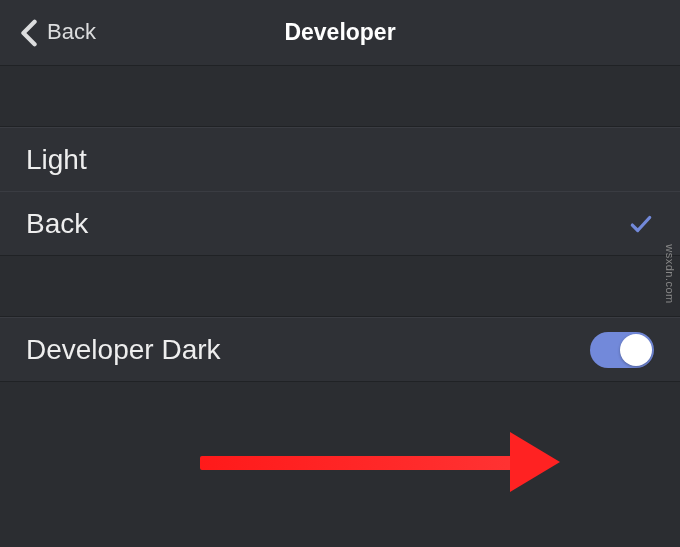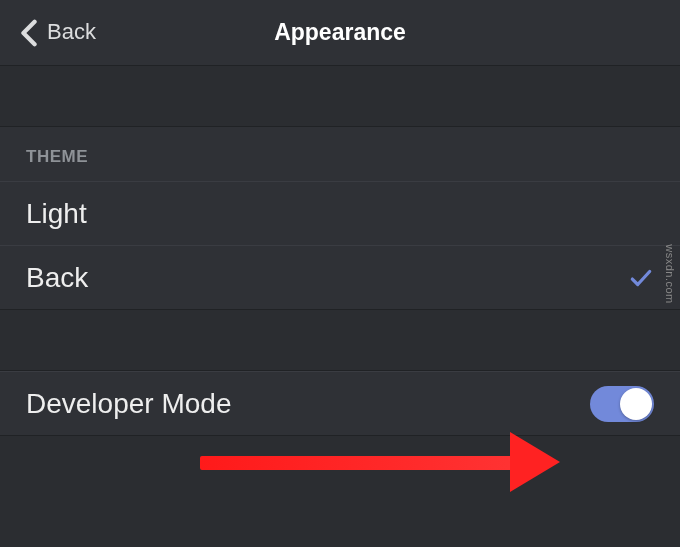--- a/index.html
+++ b/index.html
@@ -142,45 +142,44 @@
 
 <div class="header">
   <div class="back-btn">
     <span class="back-icon">
       <svg viewBox="0 0 12 20" fill="none" stroke="#dcddde" stroke-width="3" stroke-linecap="round" stroke-linejoin="round">
         <polyline points="10,2 2,10 10,18"></polyline>
       </svg>
     </span>
     <span>Back</span>
   </div>
-  <div class="page-title">Appearance</div>
+  <div class="page-title">Developer</div>
 </div>
 
 <div class="section-gap"></div>
 
 <div class="section-block">
-  <div class="section-header">THEME</div>
   <div class="row">
     <span>Light</span>
   </div>
   <div class="row">
     <span>Back</span>
     <span class="check-icon">
       <svg viewBox="0 0 24 24" fill="none" stroke-width="3" stroke-linecap="round" stroke-linejoin="round">
         <polyline points="4,13 9,18 20,6"></polyline>
       </svg>
     </span>
   </div>
 </div>
 
 <div class="section-gap"></div>
 
 <div class="section-block">
   <div class="row">
-    <span>Developer Mode</span>
+    <span>Developer Dark</span>
     <div class="toggle">
       <div class="toggle-knob"></div>
     </div>
   </div>
 </div>
 
 <div class="arrow-annotation">
   <div class="arrow-shaft"></div>
   <div class="arrow-head"></div>
 </div>

